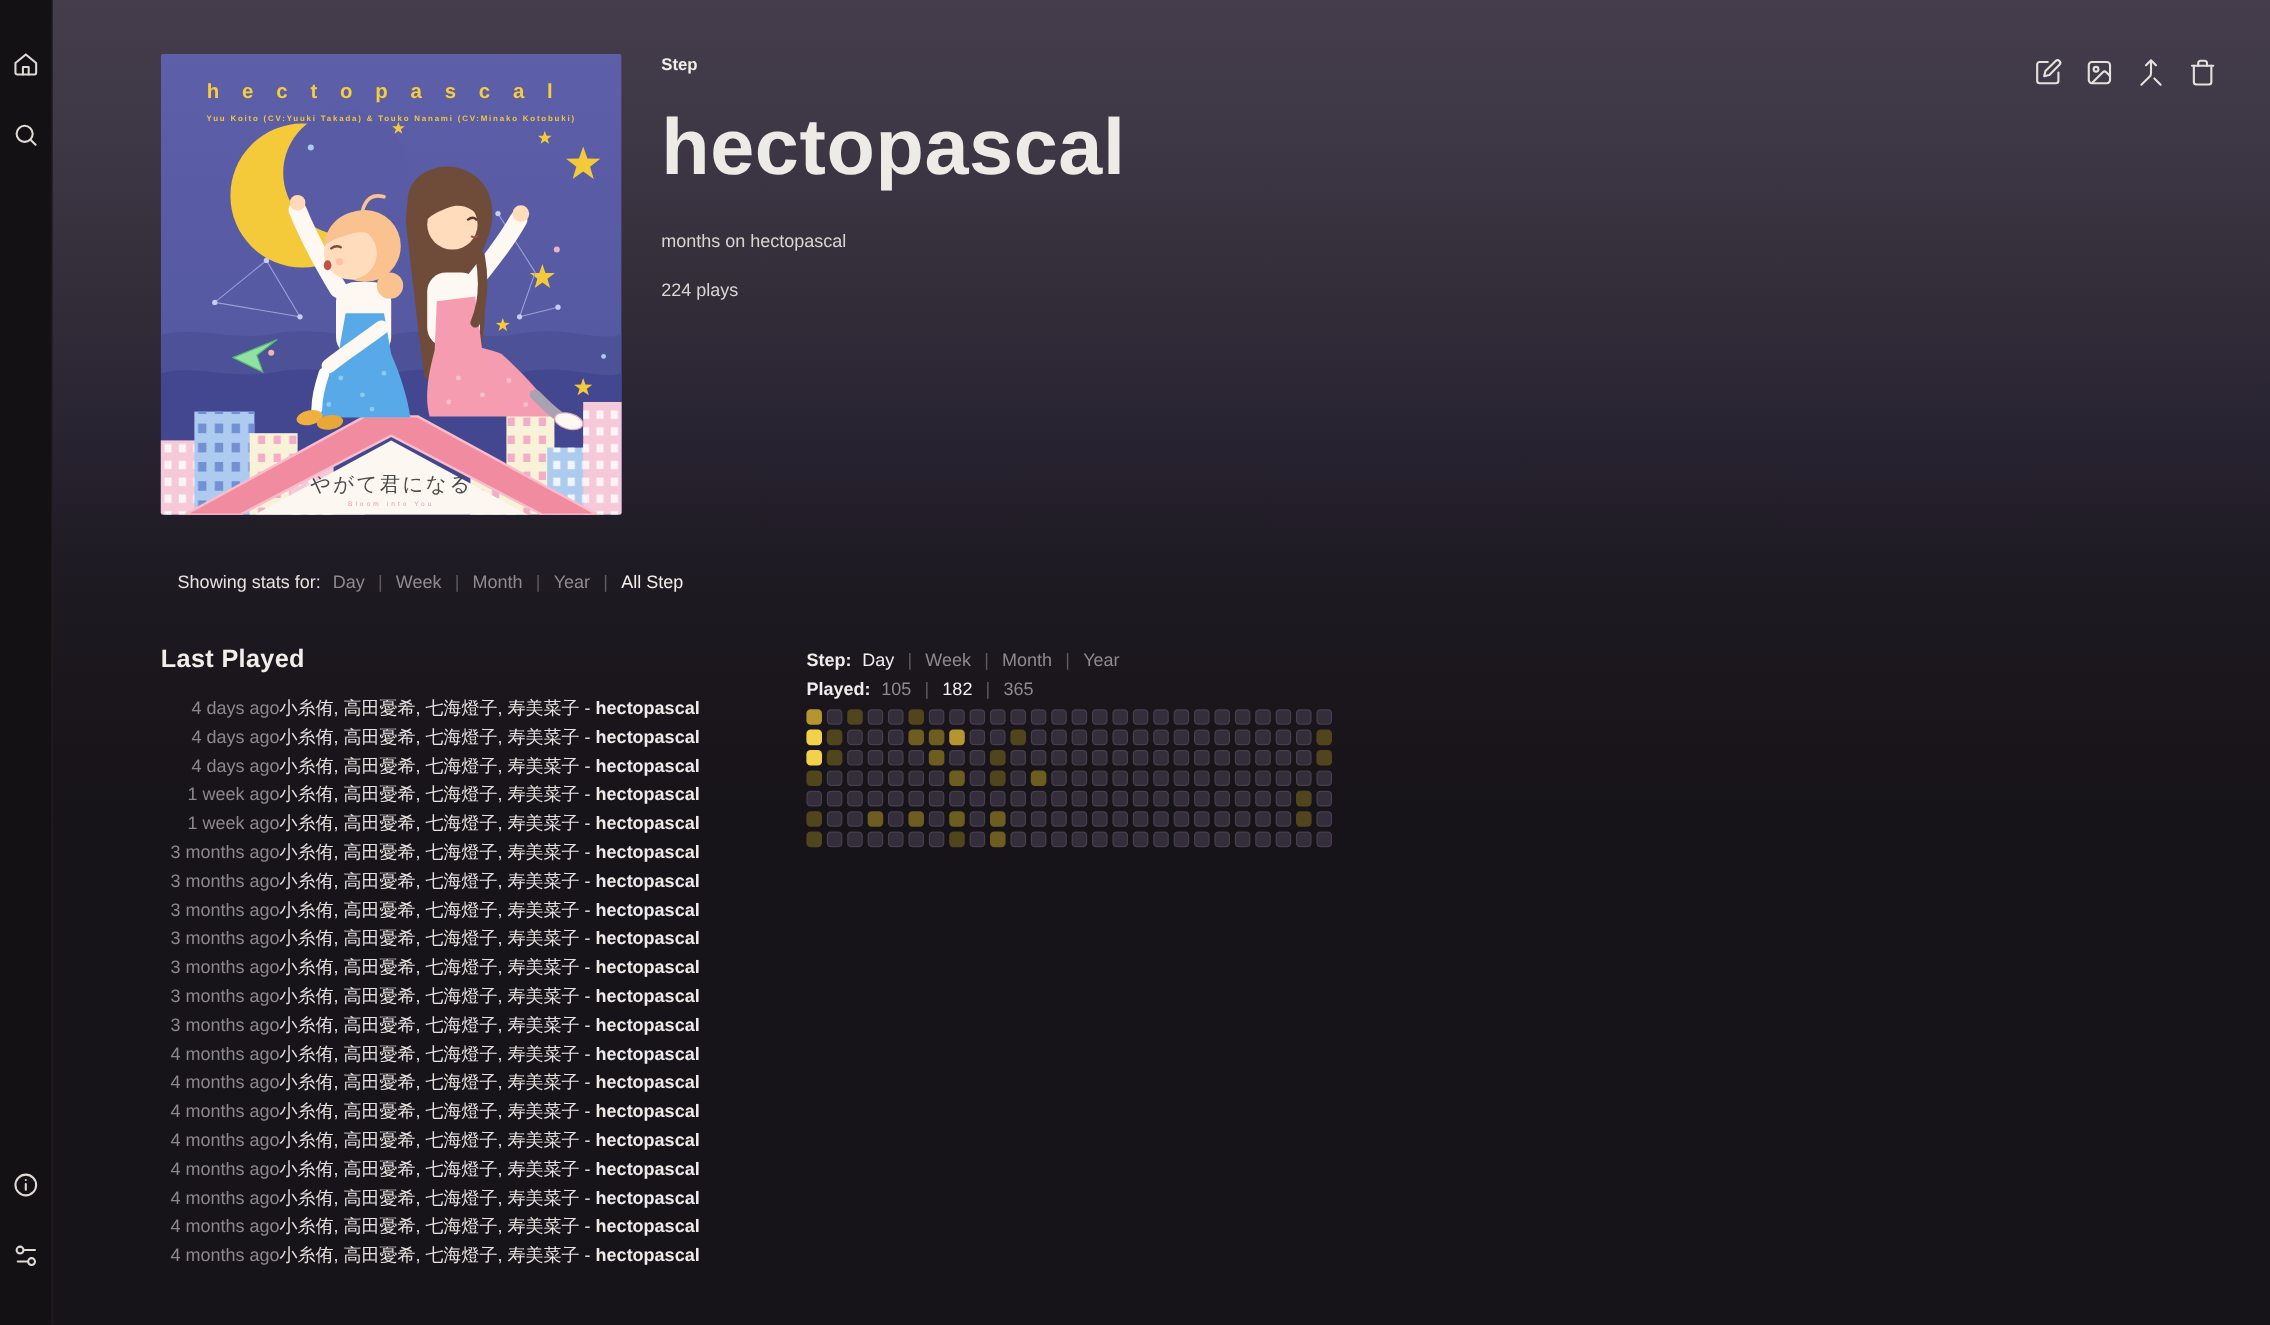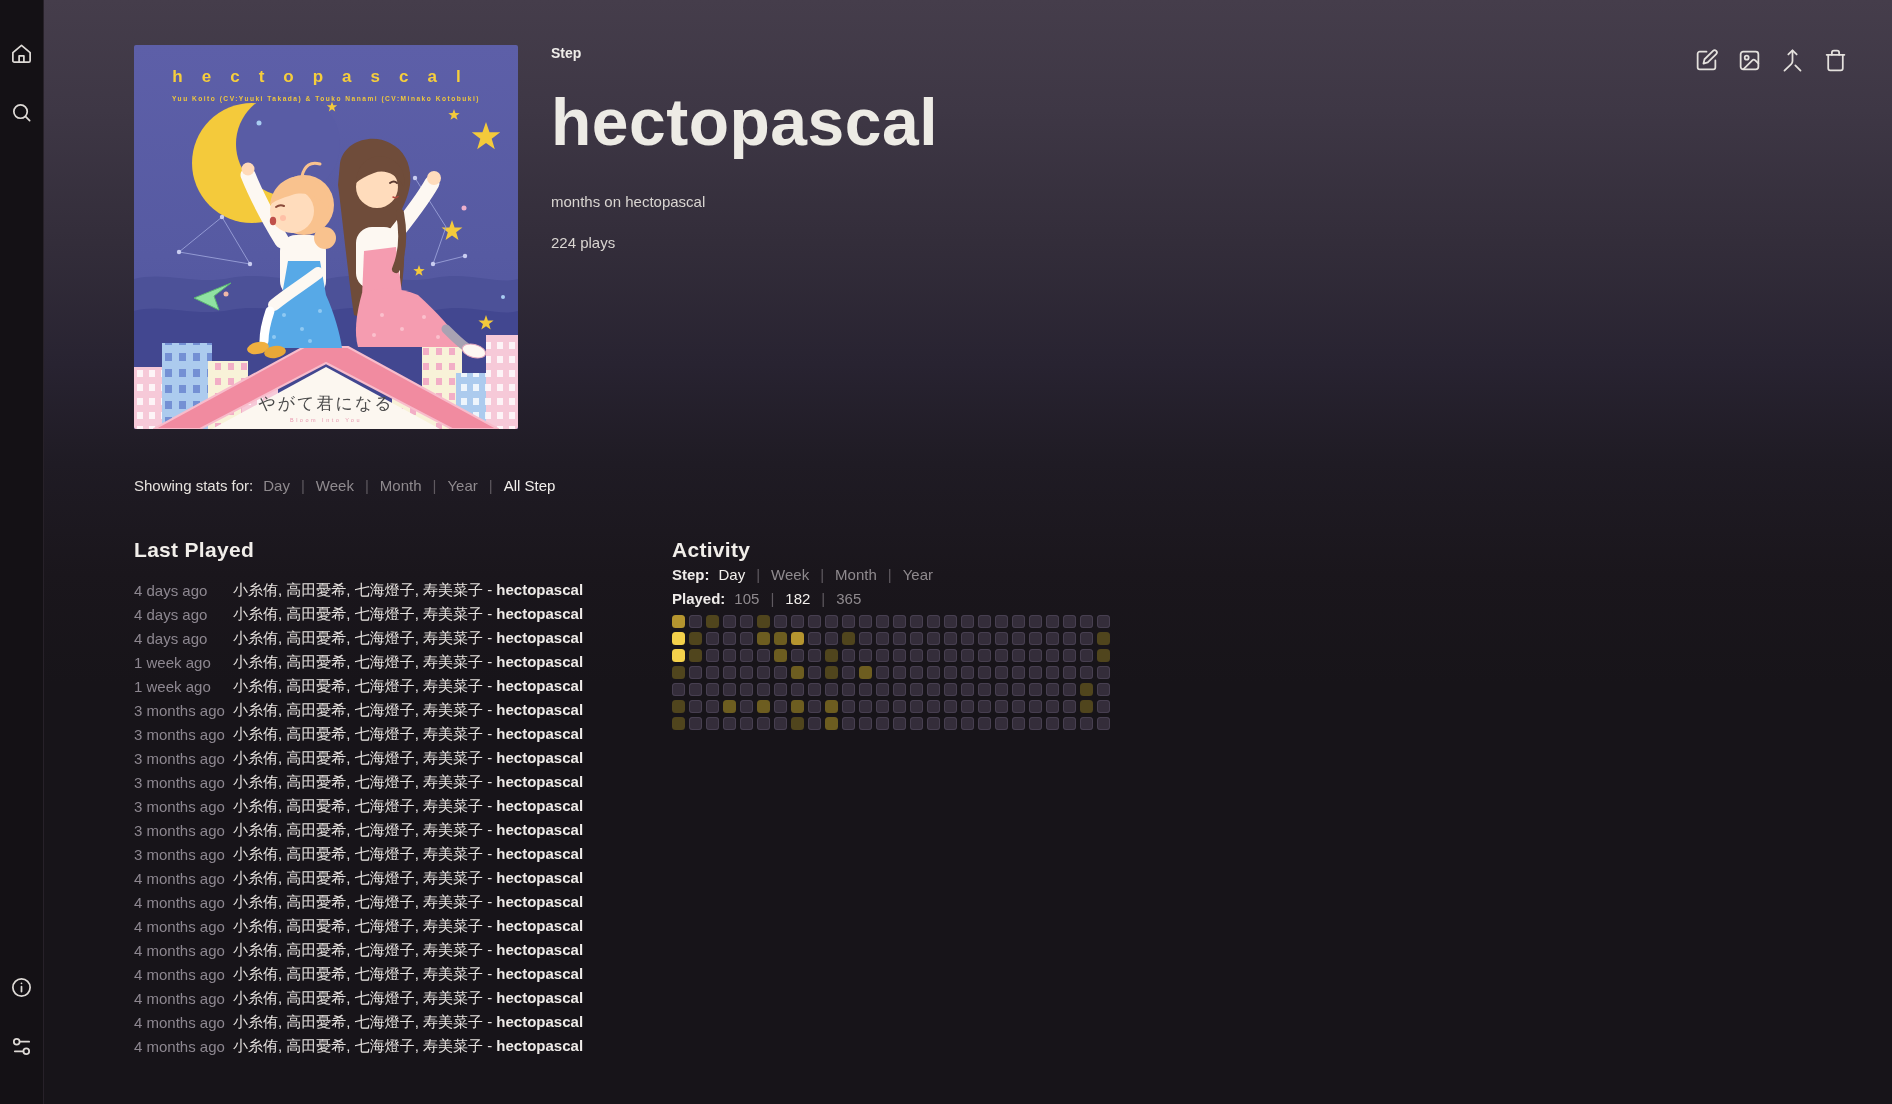--- a/index.html
+++ b/index.html
@@ -45,34 +45,34 @@
   .appears a { color:#d9d5d1; text-decoration:none; }
   .plays { margin-top:24px; font-size:15px; color:#d9d5d1; }
   .actions { position:absolute; top:48px; right:44px; display:flex; gap:18px; }
   .action-btn {
     width:25px; height:25px; padding:0; background:none; border:none;
     color:#e4e1dd; cursor:pointer;
   }
   .action-btn svg { width:100%; height:100%; display:block; }
   
   .stats-filter {
-    position:absolute; left:90px; top:477px; font-size:15px; color:#e6e2de;
+    position:absolute; left:104px; top:477px; font-size:15px; color:#e6e2de;
     display:flex; align-items:center;
   }
   .sf-label { margin-right:10px; }
   .opts { display:flex; align-items:center; }
   .opt { color:#8f8a8e; cursor:pointer; }
   .opt.sel { color:#f2efec; }
   .sep { color:#5f5a60; margin:0 11px; }
   
   .last-played { position:absolute; left:90px; top:538px; width:530px; }
   .section-heading { margin:0; font-size:21px; font-weight:700; color:#f1eeea; letter-spacing:0.3px; }
   .play-list { margin-top:16px; }
   .play-row { display:flex; align-items:center; height:24px; font-size:15px; white-space:nowrap; }
-  .play-time { flex:none; width:99px; color:#8d8790; }
+  .play-time { flex:none; width:99px; color:#8d8790;text-align:right; }
   .play-song { color:#e6e2df; text-decoration:none; }
   .play-song b { font-weight:700; color:#eeebe8; }
   .activity { position:absolute; left:628px; top:538px; }
   .act-row { display:flex; align-items:center; height:24px; font-size:15px; }
   .act-row.first { }
   .act-label { font-weight:700; color:#efecea; margin-right:9px; }
   
   .heatmap {
     margin-top:5px;
     display:grid;
@@ -389,21 +389,20 @@
             <a class="play-song" href="#">小糸侑, 高田憂希, 七海燈子, 寿美菜子 - <b>hectopascal</b></a>
           </div>
           <div class="play-row">
             <span class="play-time">4 months ago</span>
             <a class="play-song" href="#">小糸侑, 高田憂希, 七海燈子, 寿美菜子 - <b>hectopascal</b></a>
           </div>
         </div>
     </section>
 
     <section class="activity">
-      <h2 class="section-heading">Activity</h2>
       <div class="act-row first">
         <span class="act-label">Step:</span>
         <span class="opts" id="step-opts">
             <span class="opt sel">Day</span>
             <span class="sep">|</span>
             <span class="opt">Week</span>
             <span class="sep">|</span>
             <span class="opt">Month</span>
             <span class="sep">|</span>
             <span class="opt">Year</span>

